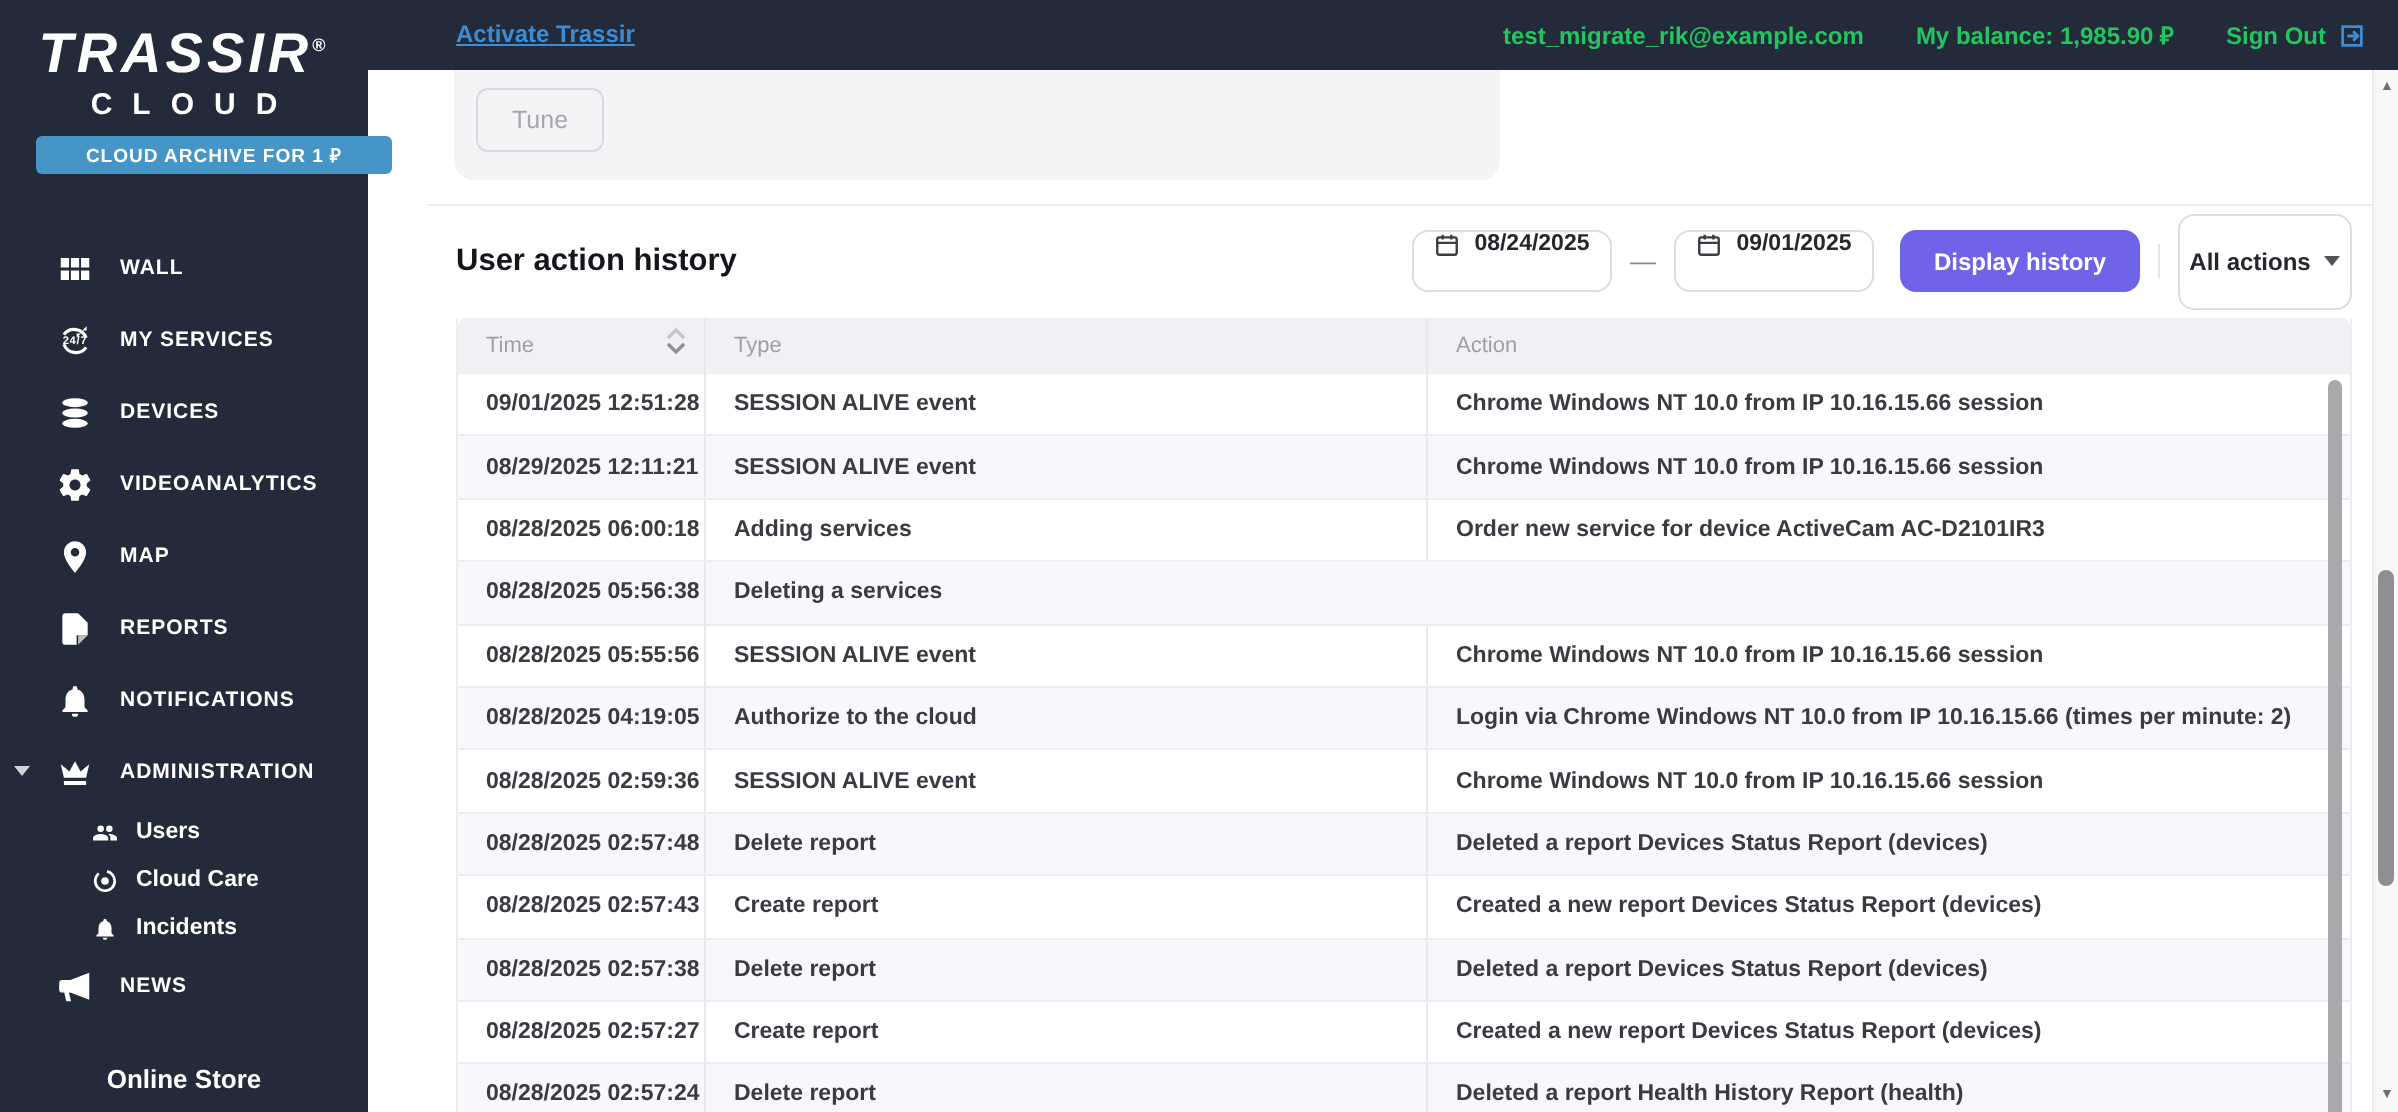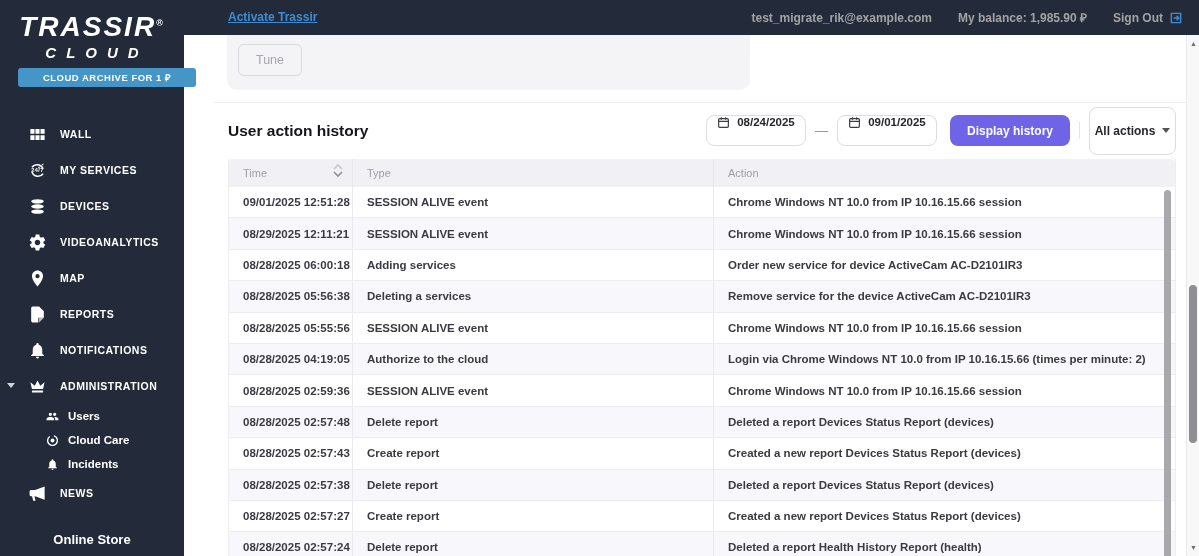--- a/index.html
+++ b/index.html
@@ -5,28 +5,28 @@
   * { margin:0; padding:0; box-sizing:border-box; }
   html,body { width:1199px; height:556px; }
   body { font-family:"Liberation Sans", sans-serif; background:#fff; }
   #app { position:relative; width:1199px; height:556px; overflow:hidden; background:#fff; }
 
   
   .topbar { position:absolute; left:0; top:0; width:1199px; height:35px; background:#232B3A; z-index:3; }
   .activate-link { position:absolute; left:228px; top:0; height:35px; line-height:35px;
     color:#3C8DD6; font-size:12px; font-weight:bold; text-decoration:underline; cursor:pointer; }
   .topbar-right { position:absolute; right:16px; top:0; height:35px; display:flex; align-items:center; gap:26px; }
-  .topbar-right .tb-item { color:#a3a3a3; font-size:12px; font-weight:bold; cursor:pointer; display:flex; align-items:center; gap:6px; }
+  .topbar-right .tb-item { color:#22c55e; font-size:12px; font-weight:bold; cursor:pointer; display:flex; align-items:center; gap:6px; }
 
   
   .sidebar { position:absolute; left:0; top:0; width:184px; height:556px; background:#232B3A; z-index:4; color:#fff; }
   .logo { margin-top:13px; text-align:center; color:#fff; line-height:1; }
   .logo-main { font-size:28px; font-weight:bold; font-style:italic; letter-spacing:2px; }
   .logo-reg { font-size:9px; vertical-align:super; font-style:normal; }
-  .logo-sub { font-size:15px; font-weight:bold; letter-spacing:10px; margin-top:4px; margin-left:10px;font-style:italic; }
+  .logo-sub { font-size:15px; font-weight:bold; letter-spacing:10px; margin-top:4px; margin-left:10px; }
   .archive-btn { position:absolute; left:18px; top:68px; width:178px; height:19px; background:#4596C7;
     border:none; border-radius:3px; color:#fff; font-size:9.5px; font-weight:bold; letter-spacing:0.5px;
     display:flex; align-items:center; justify-content:center; cursor:pointer; font-family:inherit; }
   .nav { position:absolute; top:116px; left:0; width:100%; }
   .nav-item { height:36px; display:flex; align-items:center; padding-left:28px; gap:13px;
     font-size:10.5px; font-weight:bold; letter-spacing:0.5px; cursor:pointer; position:relative; }
   .nav-item svg { width:19px; height:19px; fill:#fff; flex:0 0 auto; }
   .nav-caret { position:absolute; left:7px; top:15px; width:0; height:0;
     border-left:4px solid transparent; border-right:4px solid transparent; border-top:5px solid #cfd3da; }
   .subnav { }
@@ -268,21 +268,20 @@
           <div class="cell">Chrome Windows NT 10.0 from IP 10.16.15.66 session</div>
         </div>
           <div class="t-row" style="">
           <div class="cell">08/28/2025 06:00:18 ...</div>
           <div class="cell">Adding services</div>
           <div class="cell">Order new service for device ActiveCam AC-D2101IR3</div>
         </div>
           <div class="t-row" style="">
           <div class="cell">08/28/2025 05:56:38 ...</div>
           <div class="cell">Deleting a services</div>
-          <div class="cell">Remove service for the device ActiveCam AC-D2101IR3</div>
         </div>
           <div class="t-row" style="">
           <div class="cell">08/28/2025 05:55:56 ...</div>
           <div class="cell">SESSION ALIVE event</div>
           <div class="cell">Chrome Windows NT 10.0 from IP 10.16.15.66 session</div>
         </div>
           <div class="t-row" style="">
           <div class="cell">08/28/2025 04:19:05 ...</div>
           <div class="cell">Authorize to the cloud</div>
           <div class="cell">Login via Chrome Windows NT 10.0 from IP 10.16.15.66 (times per minute: 2)</div>

